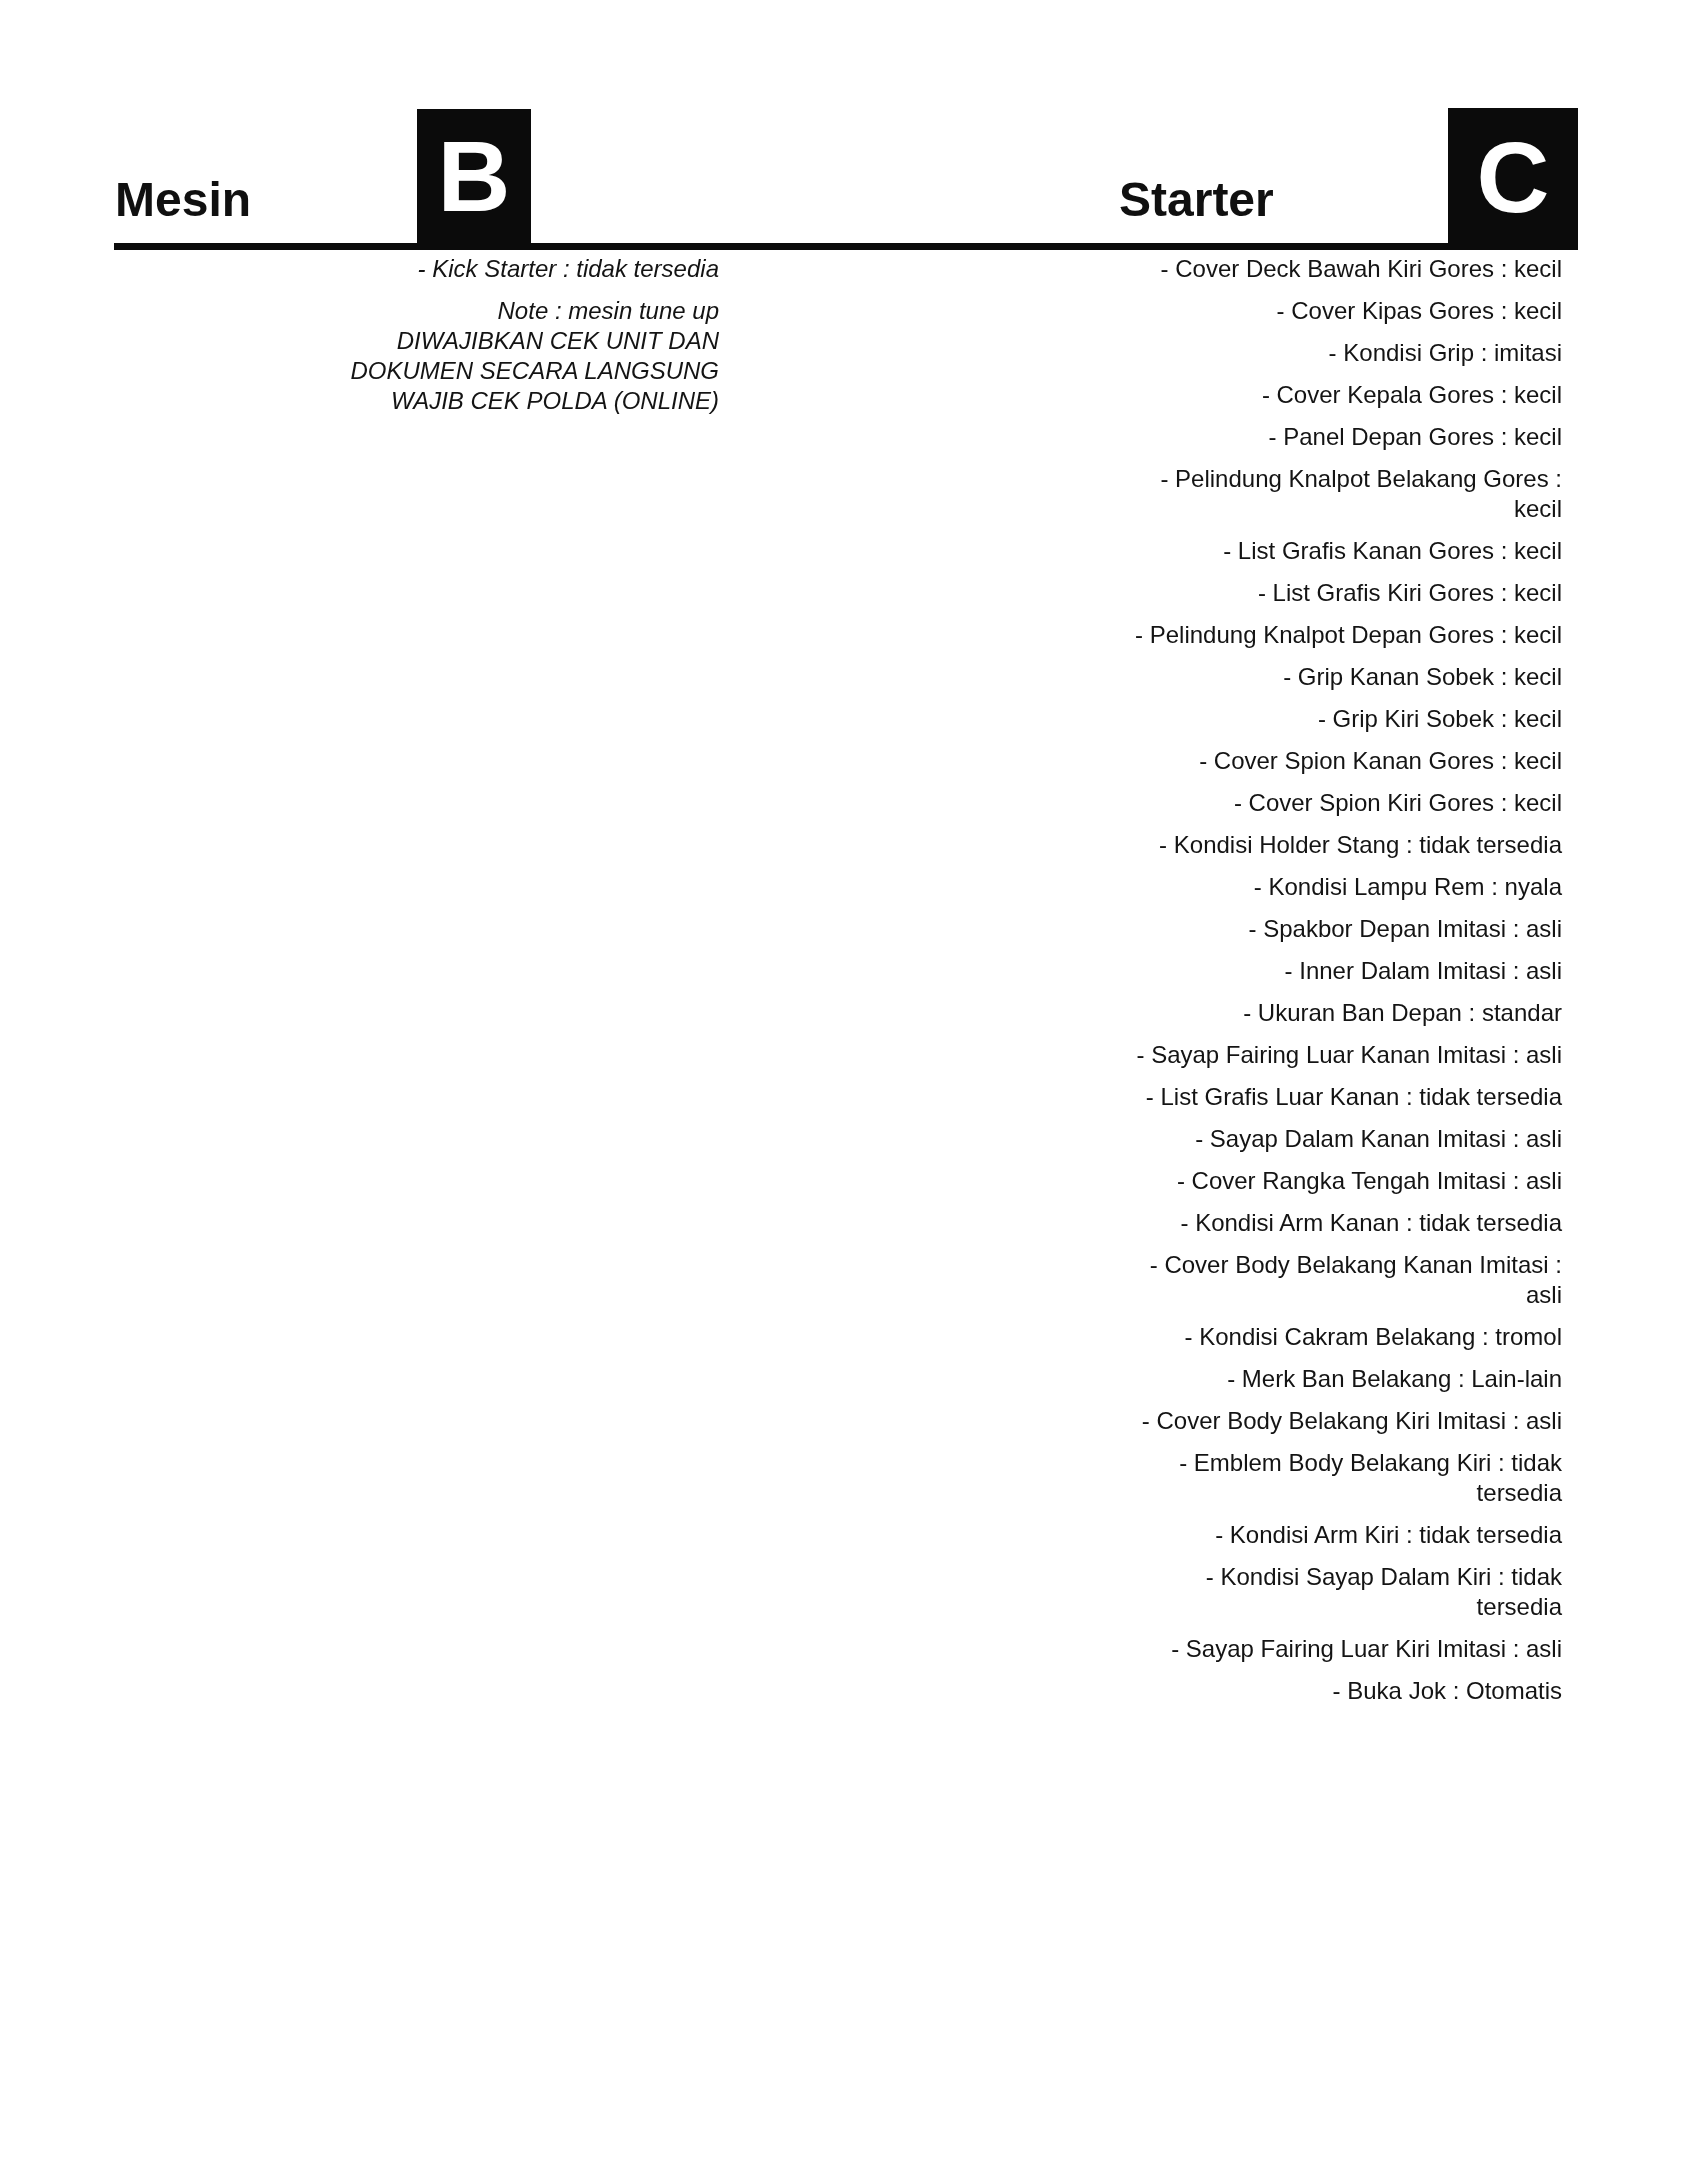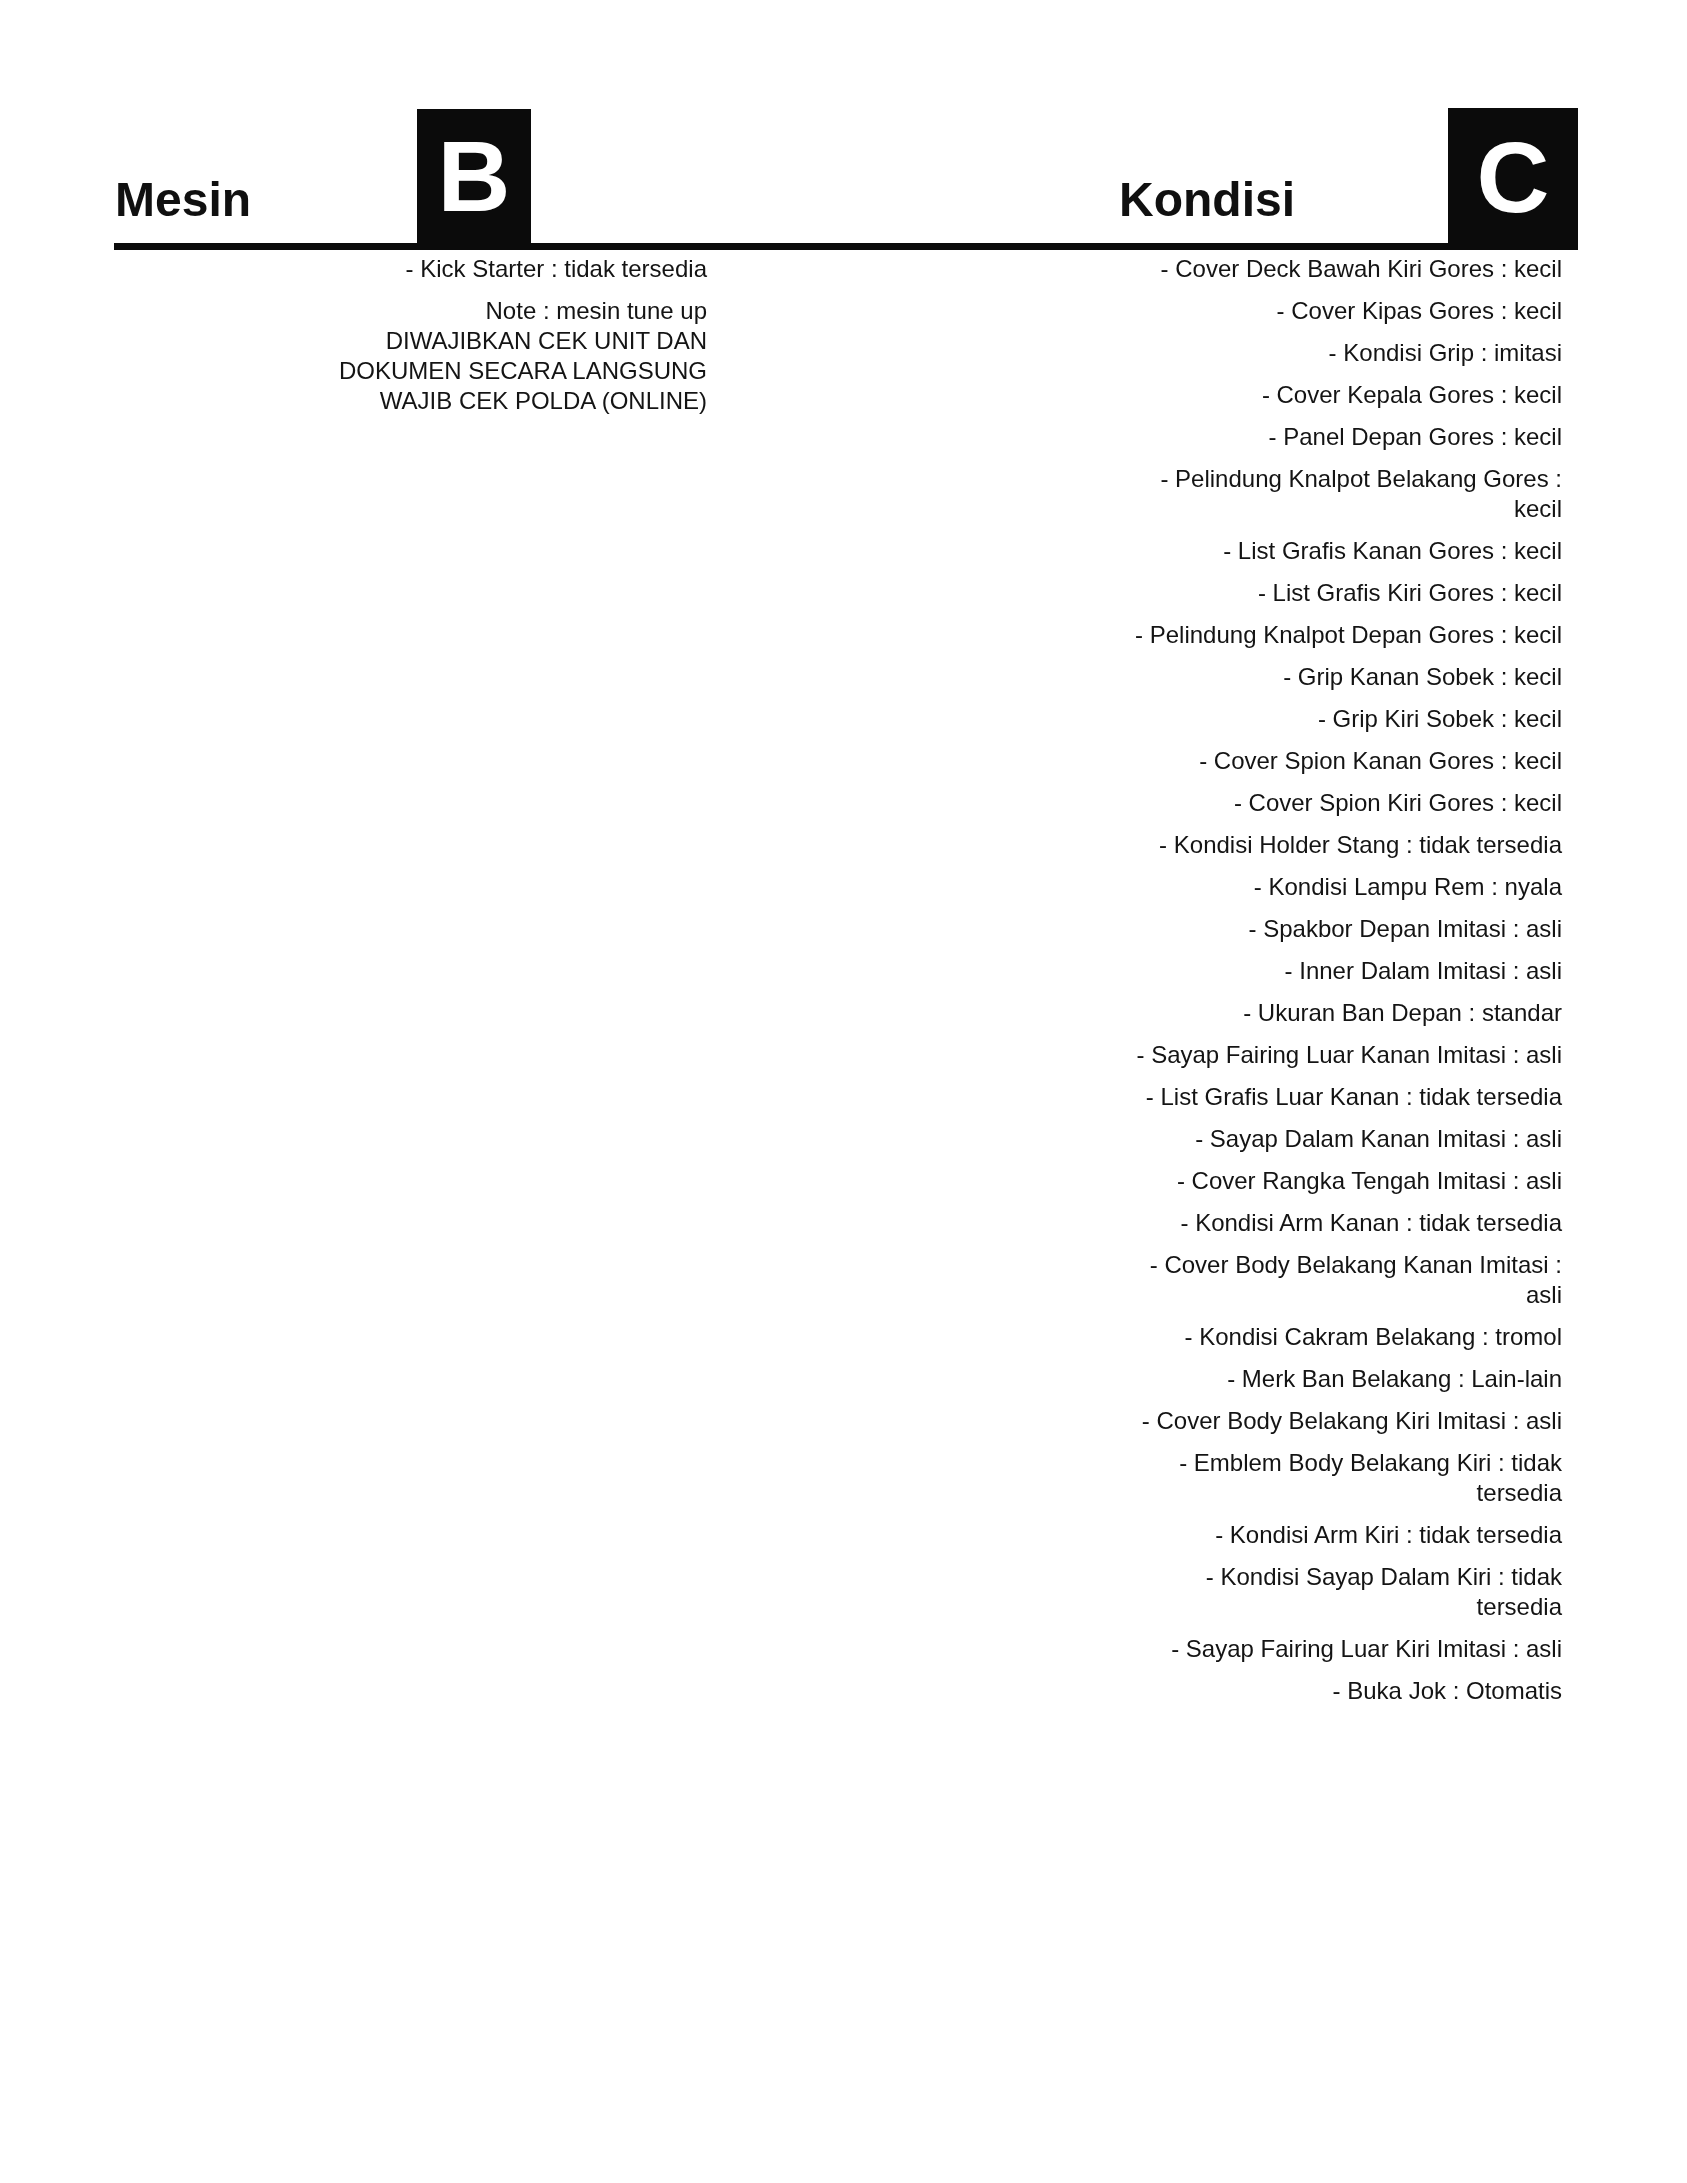--- a/index.html
+++ b/index.html
@@ -53,39 +53,39 @@
     height: 6.6px;
     background: #0b0b0b;
   }
   .col {
     position: absolute;
     top: 254px;
     font-size: 24px;
     line-height: 30px;
     color: #141414;
   }
-  .col-left  { left: 112px;  width: 595px; }
+  .col-left  { left: 124px;  width: 595px; font-style: italic; }
   .col-right { left: 1125px; width: 437px; }
   .col p {
     margin: 0 0 12px 0;
   }
   .note {
     white-space: pre-line;
   }
 </style>
 </head>
 <body>
 
 <div class="page">
 
   <h1 class="section-title title-mesin">Mesin</h1>
 
   <div class="badge badge-b">B</div>
 
-  <h1 class="section-title title-exterior">Kondisi</h1>
+  <h1 class="section-title title-exterior">Starter</h1>
 
   <div class="badge badge-c">C</div>
 
   <div class="rule"></div>
 
   <div class="col col-left">
     <p>- Kick Starter : tidak tersedia</p>
     <p class="note">Note : mesin tune up
 DIWAJIBKAN CEK UNIT DAN
 DOKUMEN SECARA LANGSUNG

